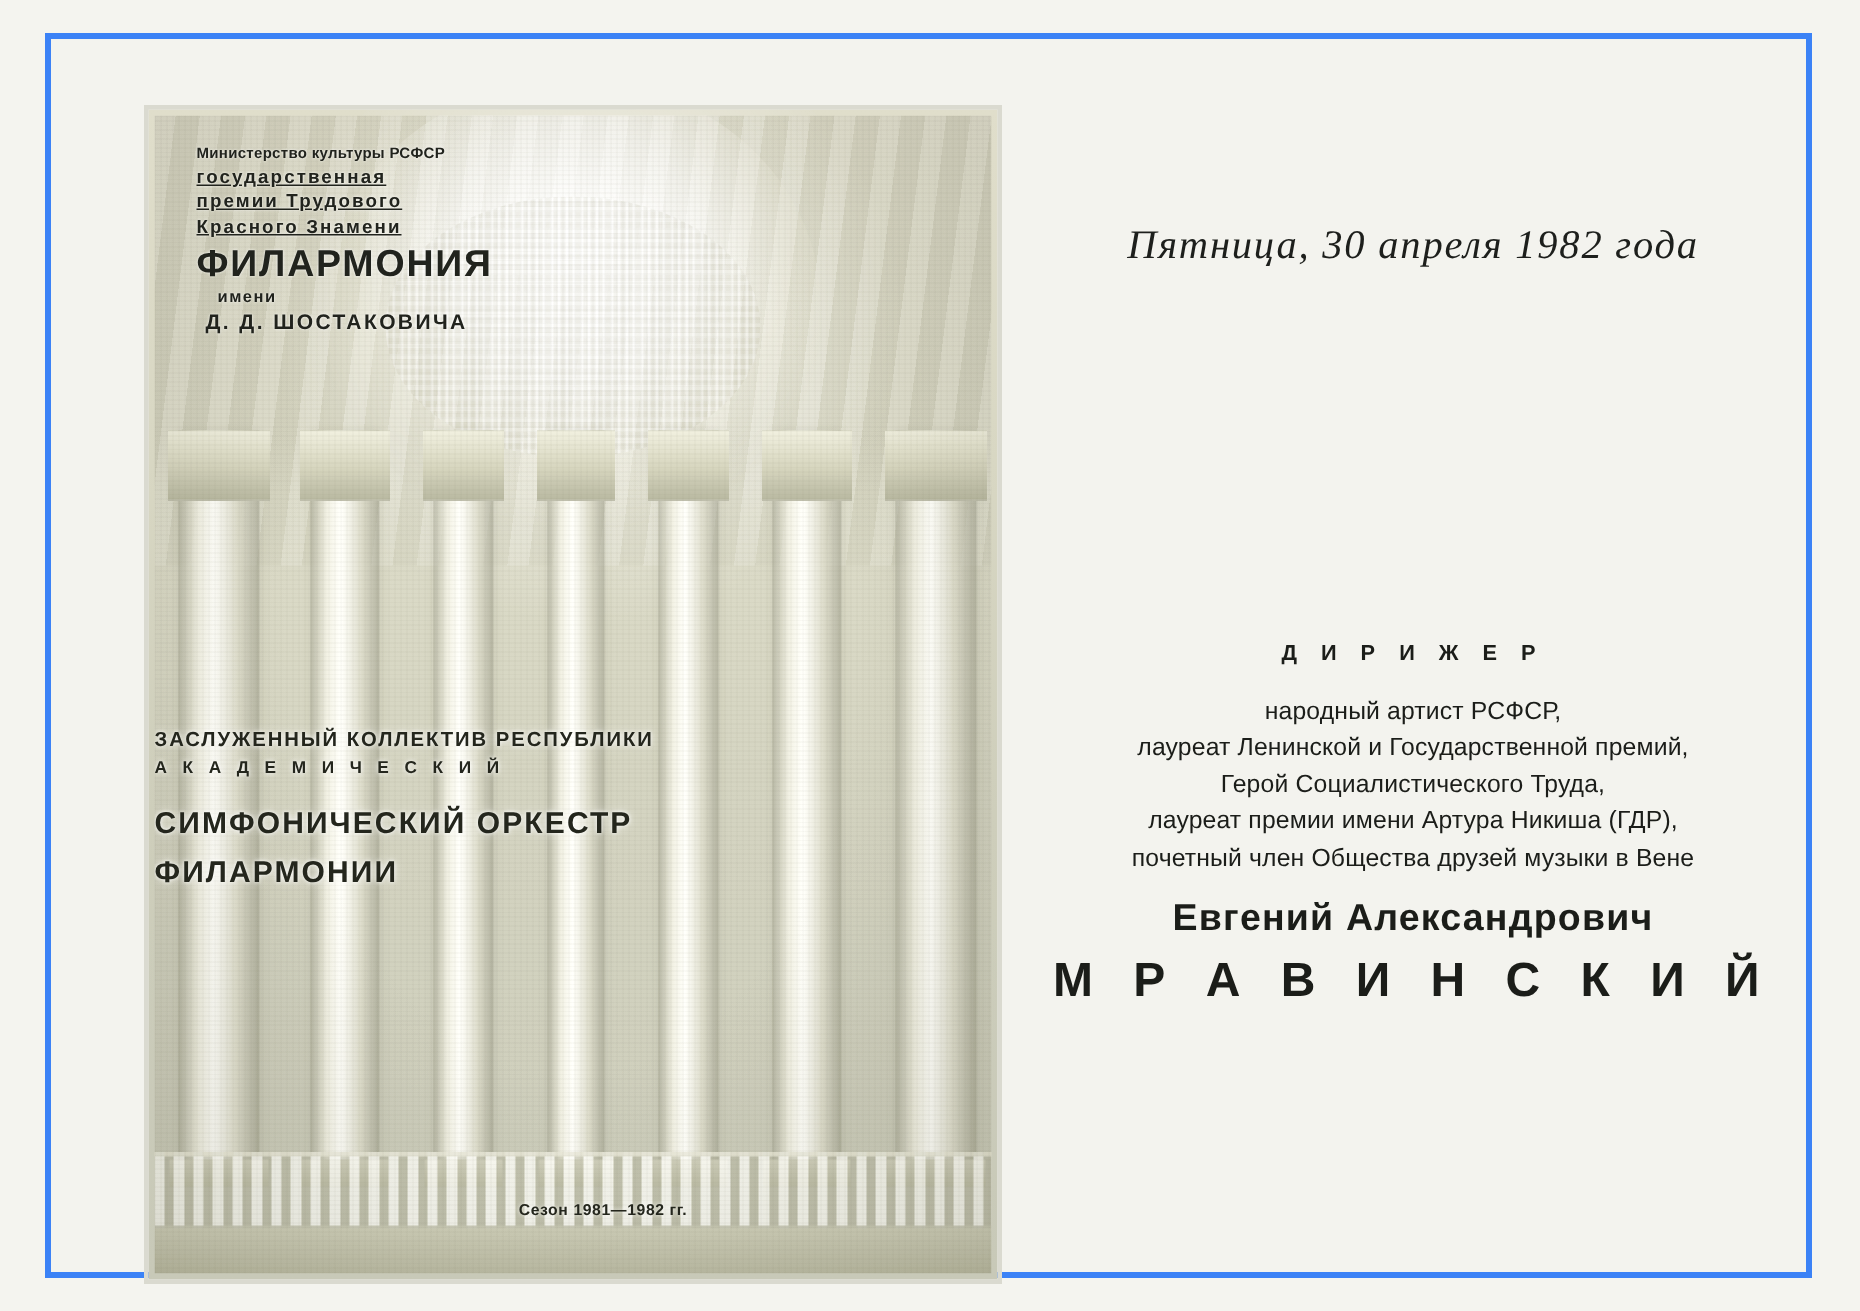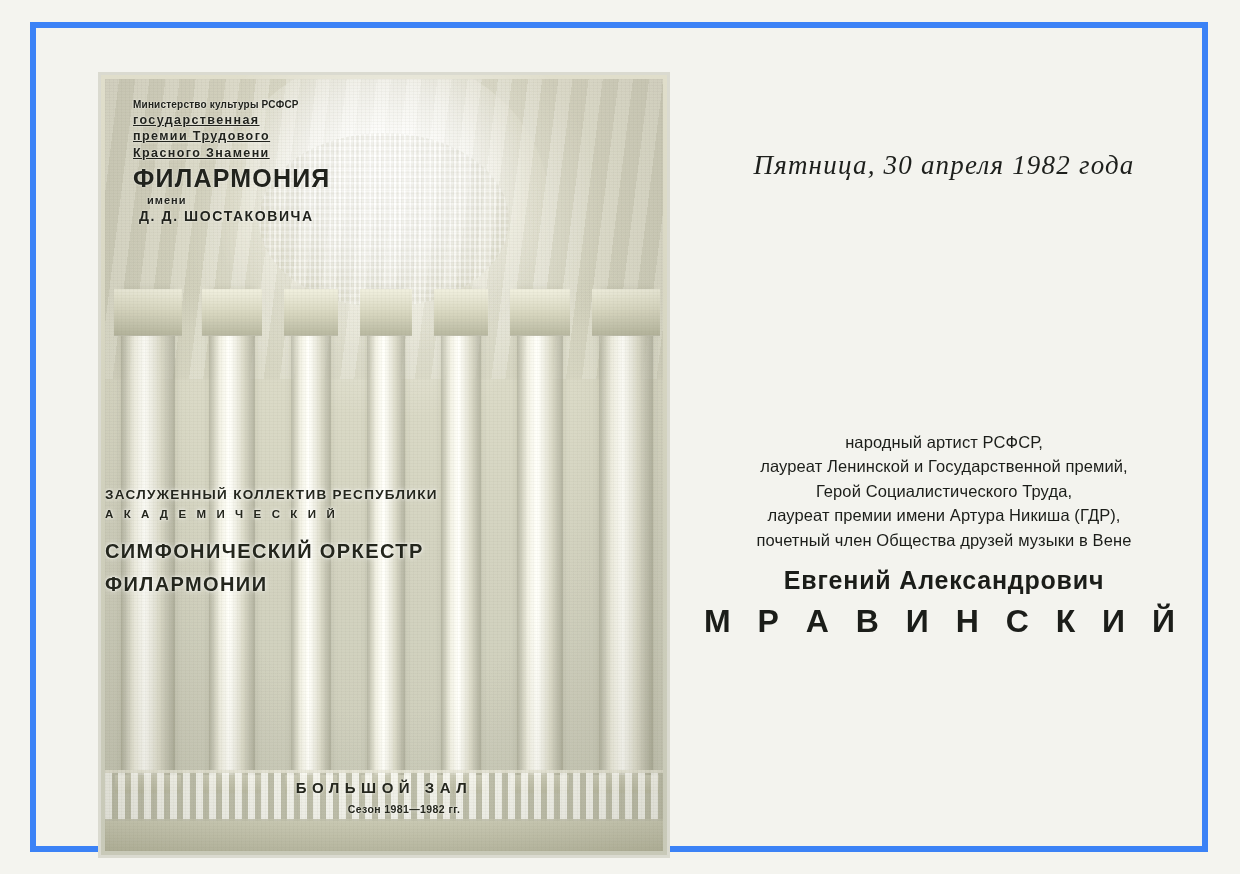--- a/index.html
+++ b/index.html
@@ -21,21 +21,21 @@
     height: 874px;
     background: #f4f4ef;
     box-sizing: border-box;
   }
   .outer-border {
     position: absolute;
     left: 30px;
     top: 22px;
     width: 1178px;
     height: 830px;
-    border: 6px solid #3b82f6;
+    border: 4px solid #3b82f6;
     box-sizing: border-box;
     background: #f3f3ee;
   }
 
   
   .cover {
     position: absolute;
     left: 62px;
     top: 44px;
     width: 572px;
@@ -351,31 +351,31 @@
         </div>
 
         <div class="cover-mid">
           <div class="cm-1">ЗАСЛУЖЕННЫЙ КОЛЛЕКТИВ РЕСПУБЛИКИ</div>
           <div class="cm-2">А К А Д Е М И Ч Е С К И Й</div>
           <div class="cm-3">СИМФОНИЧЕСКИЙ ОРКЕСТР</div>
           <div class="cm-4">ФИЛАРМОНИИ</div>
         </div>
 
         <div class="cover-foot">
-          <div class="cf-hall">БОЛЬШОЙ ЗАЛ</div>
           <div class="cf-season">Сезон 1981—1982 гг.</div>
         </div>
 
       </div>
     </div>
 
     <div class="right">
       <div class="date">Пятница, 30 апреля 1982 года</div>
 
       <div class="conductor-block">
+        <div class="cb-label">Д И Р И Ж Е Р</div>
         <div class="cb-line">народный артист РСФСР,</div>
         <div class="cb-line">лауреат Ленинской и Государственной премий,</div>
         <div class="cb-line">Герой Социалистического Труда,</div>
         <div class="cb-line">лауреат премии имени Артура Никиша (ГДР),</div>
         <div class="cb-line">почетный член Общества друзей музыки в Вене</div>
         <div class="cb-name">Евгений Александрович</div>
         <div class="cb-surname">М Р А В И Н С К И Й</div>
       </div>
     </div>
 

